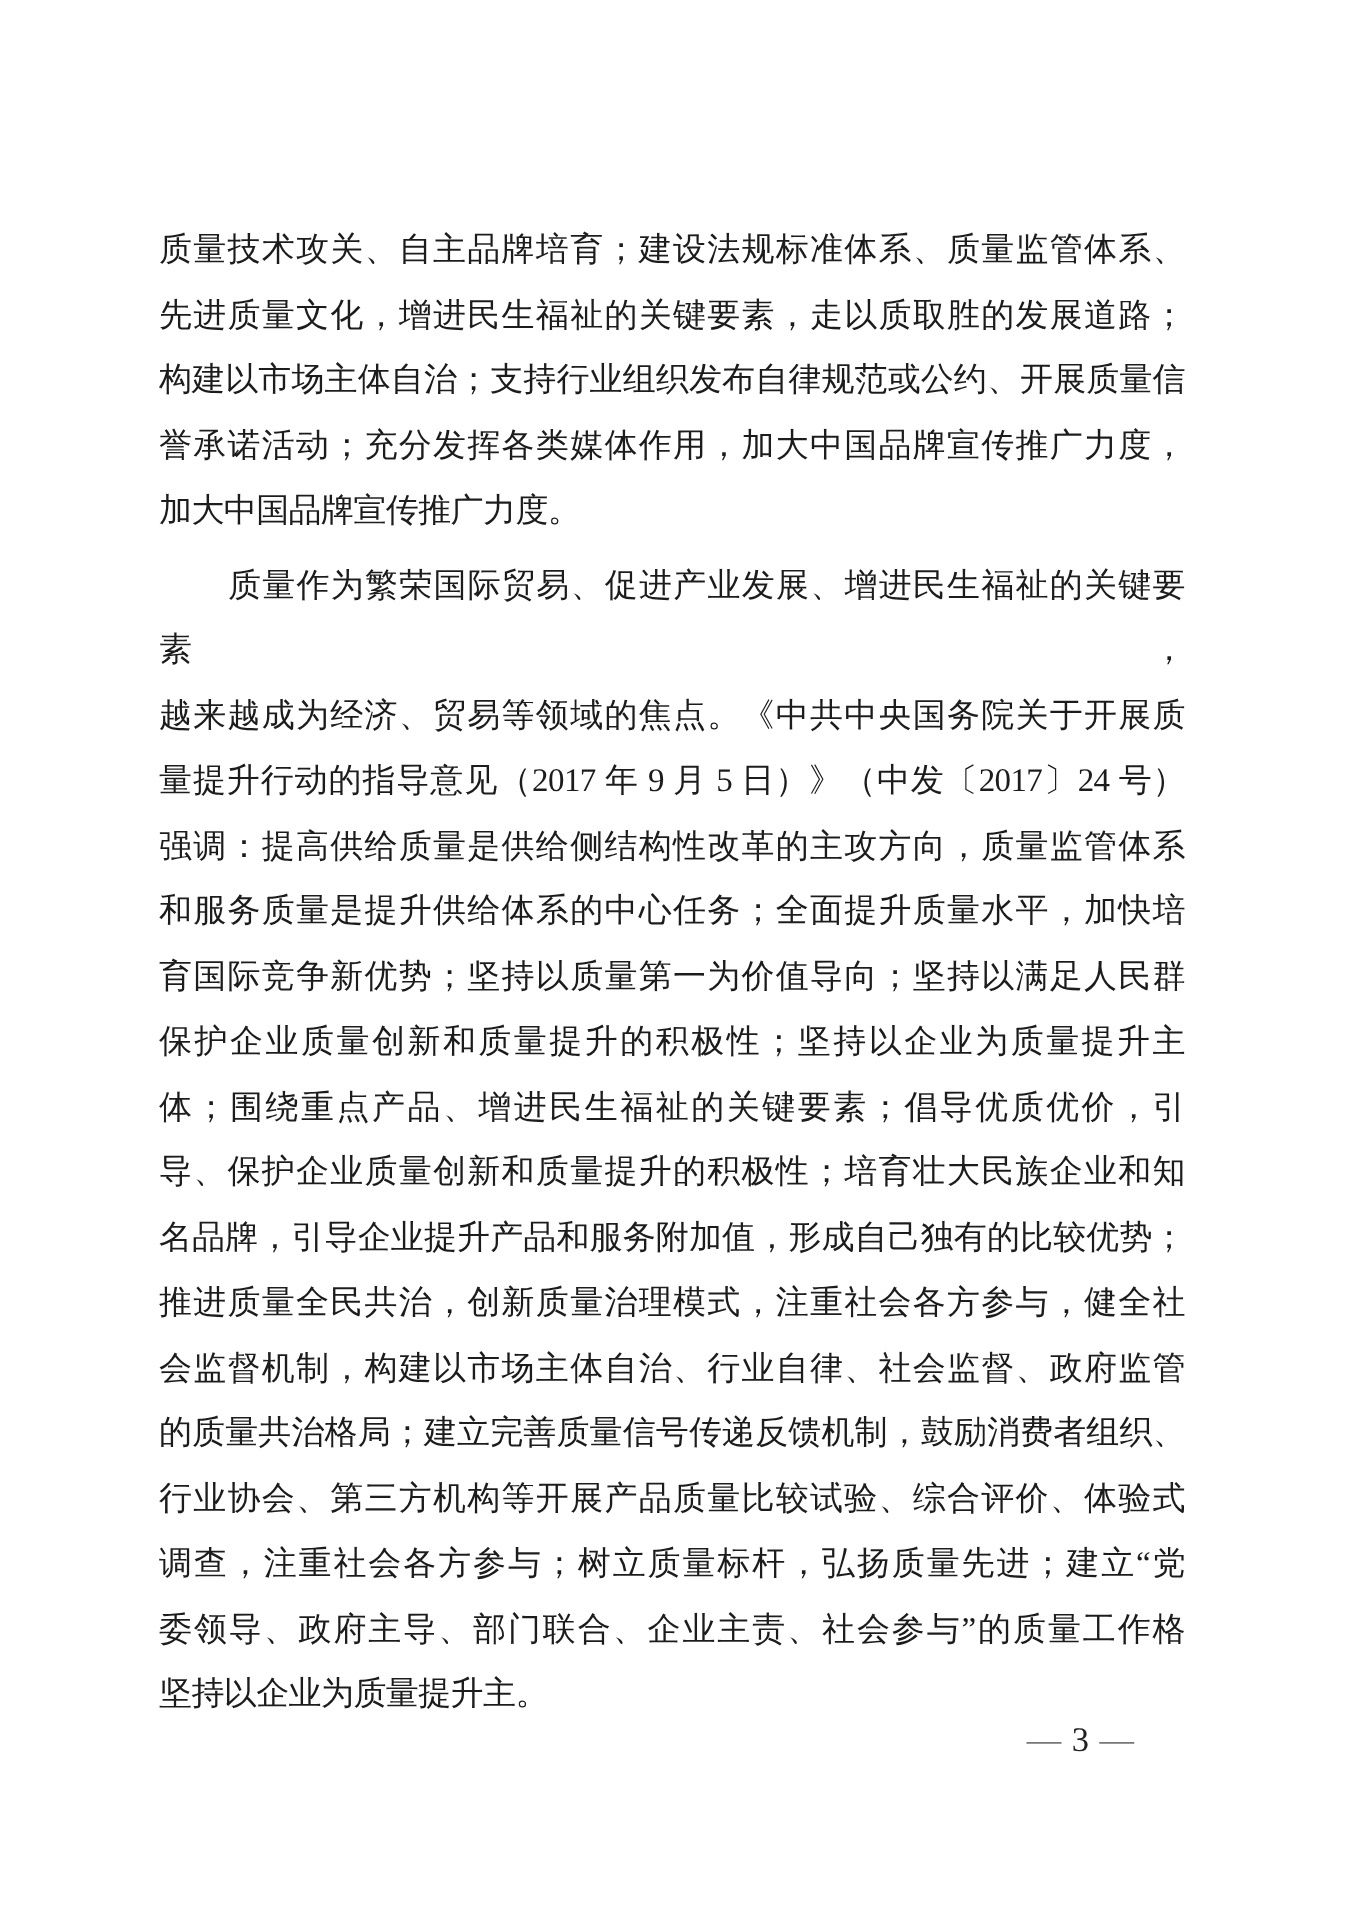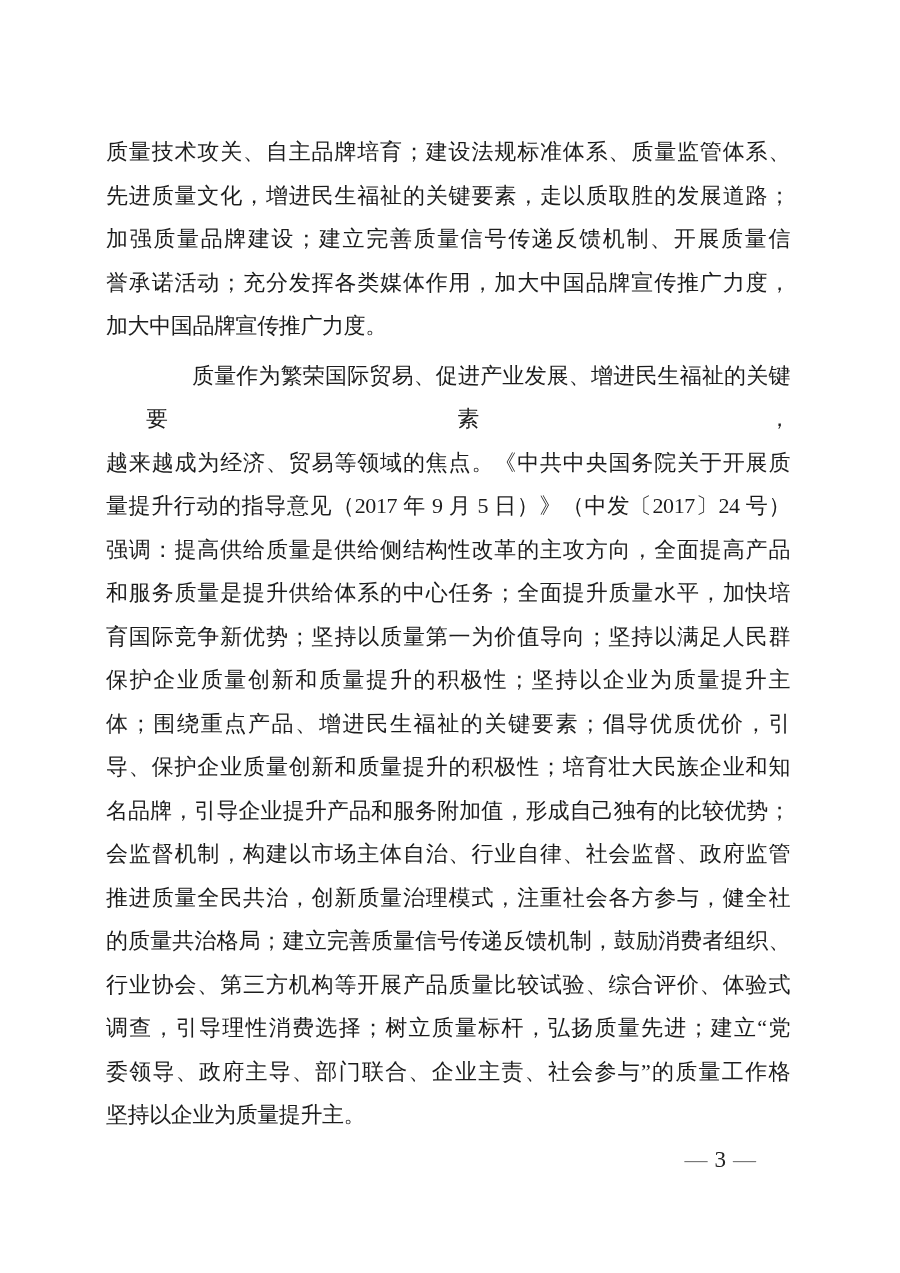--- a/index.html
+++ b/index.html
@@ -12,21 +12,21 @@
     width: 900px;
     height: 1273px;
     background: #ffffff;
     overflow: hidden;
     font-family: "Liberation Serif", "DejaVu Serif", serif;
     color: #1c1c1c;
   }
   .content {
     position: absolute;
     left: 106px;
-    top: 130px;
+    top: 144px;
     width: 684px;
   }
   .paragraph {
     margin: 0;
     padding: 0;
   }
   .paragraph + .paragraph {
     margin-top: 6px;
   }
   .line {
@@ -35,21 +35,20 @@
     letter-spacing: -0.4px;
     text-align: justify;
     text-align-last: justify;
     white-space: normal;
   }
   .line.no-just {
     text-align-last: left;
   }
   .line.indent {
     text-indent: 46px;
-    margin-left: 40px;
   }
   .footer {
     position: absolute;
     top: 1146px;
     right: 137px;
     font-size: 23px;
     line-height: 28px;
     letter-spacing: 1px;
     color: #222222;
   }
@@ -61,41 +60,41 @@
 </head>
 <body>
 
 <div class="page">
 
   <div class="content">
 
     <div class="paragraph">
       <div class="line">质量技术攻关、自主品牌培育；建设法规标准体系、质量监管体系、</div>
       <div class="line">先进质量文化，增进民生福祉的关键要素，走以质取胜的发展道路；</div>
-      <div class="line">加强质量品牌建设；建立完善质量信号传递反馈机制、开展质量信</div>
+      <div class="line">构建以市场主体自治；支持行业组织发布自律规范或公约、开展质量信</div>
       <div class="line">誉承诺活动；充分发挥各类媒体作用，加大中国品牌宣传推广力度，</div>
       <div class="line no-just">加大中国品牌宣传推广力度。</div>
     </div>
 
     <div class="paragraph">
       <div class="line indent">质量作为繁荣国际贸易、促进产业发展、增进民生福祉的关键要素，</div>
       <div class="line">越来越成为经济、贸易等领域的焦点。《中共中央国务院关于开展质</div>
       <div class="line">量提升行动的指导意见（2017 年 9 月 5 日）》（中发〔2017〕24 号）</div>
-      <div class="line">强调：提高供给质量是供给侧结构性改革的主攻方向，全面提高产品</div>
+      <div class="line">强调：提高供给质量是供给侧结构性改革的主攻方向，质量监管体系</div>
       <div class="line">和服务质量是提升供给体系的中心任务；全面提升质量水平，加快培</div>
       <div class="line">育国际竞争新优势；坚持以质量第一为价值导向；坚持以满足人民群</div>
       <div class="line">保护企业质量创新和质量提升的积极性；坚持以企业为质量提升主</div>
       <div class="line">体；围绕重点产品、增进民生福祉的关键要素；倡导优质优价，引</div>
       <div class="line">导、保护企业质量创新和质量提升的积极性；培育壮大民族企业和知</div>
       <div class="line">名品牌，引导企业提升产品和服务附加值，形成自己独有的比较优势；</div>
+      <div class="line">推进质量全民共治，创新质量治理模式，注重社会各方参与，健全社</div>
       <div class="line">会监督机制，构建以市场主体自治、行业自律、社会监督、政府监管</div>
-      <div class="line">推进质量全民共治，创新质量治理模式，注重社会各方参与，健全社</div>
       <div class="line">的质量共治格局；建立完善质量信号传递反馈机制，鼓励消费者组织、</div>
       <div class="line">行业协会、第三方机构等开展产品质量比较试验、综合评价、体验式</div>
-      <div class="line">调查，引导理性消费选择；树立质量标杆，弘扬质量先进；建立“党</div>
+      <div class="line">调查，注重社会各方参与；树立质量标杆，弘扬质量先进；建立“党</div>
       <div class="line">委领导、政府主导、部门联合、企业主责、社会参与”的质量工作格</div>
       <div class="line no-just">坚持以企业为质量提升主。</div>
     </div>
 
   </div>
 
   <div class="footer">
     <span class="dash">—</span><span>3</span><span class="dash">—</span>
   </div>
 

